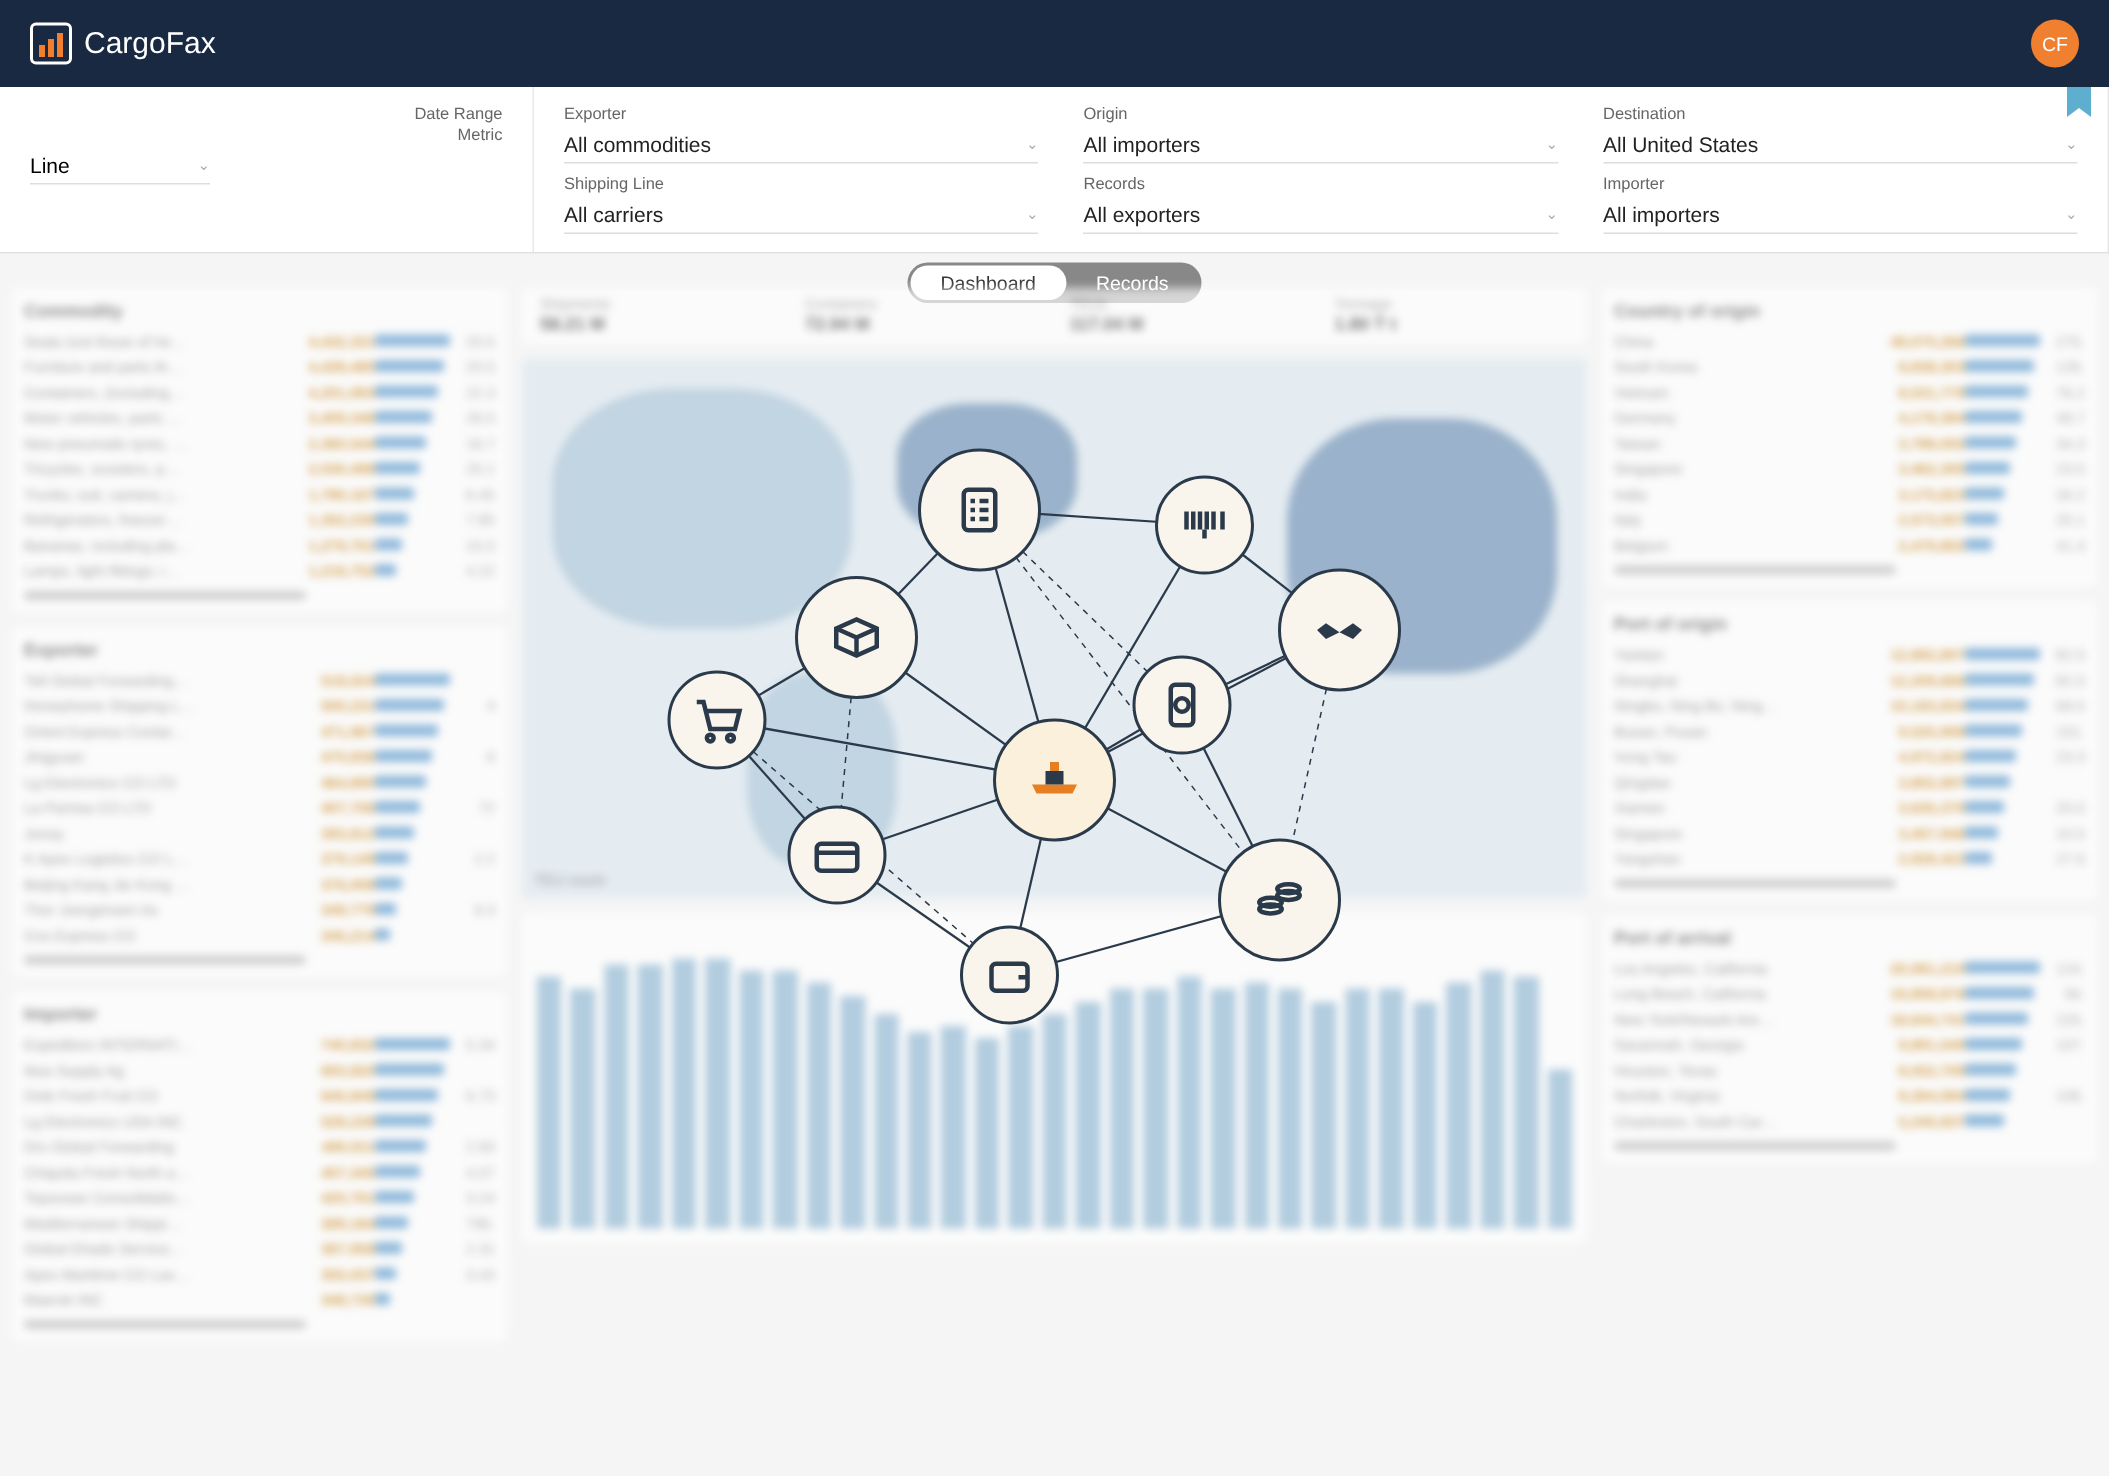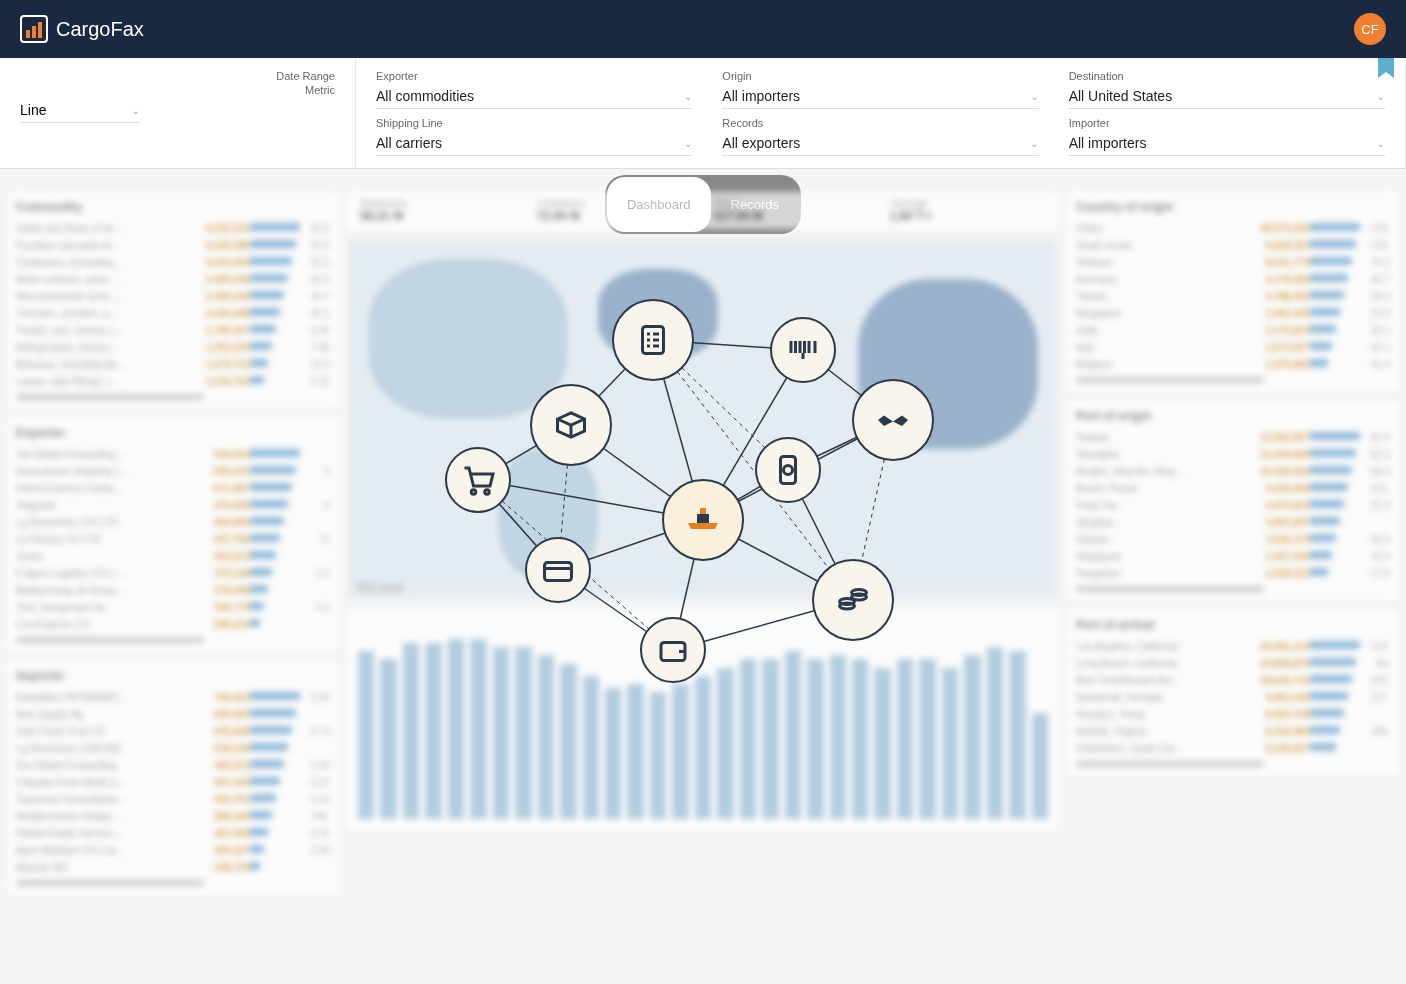--- a/index.html
+++ b/index.html
@@ -32,21 +32,21 @@
 .metric-select { display: flex; justify-content: space-between; align-items: center; border: none; border-bottom: 1px solid #ddd; padding: 4px 0; width: 120px; font-size: 14px; }
 .chevron { font-size: 10px; color: #aaa; }
 .action-row { display: flex; justify-content: space-between; align-items: center; }
 .last-days { font-size: 14px; color: #555; }
 .btn { border: 1px solid #333; background: white; border-radius: 12px; padding: 4px 12px; font-size: 12px; cursor: pointer; }
 .btn-row { display: flex; gap: 10px; justify-content: flex-end; }
 
 
 .tabs { display: flex; justify-content: center; margin-top: 6px; }
 .tab-group { display: flex; background: #888; border-radius: 20px; padding: 2px; }
-.tab { padding: 20px 20px; border-radius: 18px; font-size: 13px; cursor: pointer; color: white; }
+.tab { padding: 4px 20px; border-radius: 18px; font-size: 13px; cursor: pointer; color: white; }
 .tab.active { background: white; color: #333; }
 
 
 .dashboard-bg { position: absolute; top: 184px; left: 0; right: 0; bottom: 0; filter: blur(3px); opacity: 0.65; padding: 8px; display: grid; grid-template-columns: 330px 1fr 330px; gap: 10px; }
 .panel { background: white; border-radius: 4px; padding: 8px; font-size: 11px; }
 .left-col, .right-col { display: flex; flex-direction: column; gap: 10px; }
 .panel-title { font-size: 12px; font-weight: 600; color: #555; margin-bottom: 6px; }
 .data-row { display: flex; justify-content: space-between; padding: 3px 0; color: #777; font-size: 10px; }
 .data-name-cell { flex: 1; white-space: nowrap; overflow: hidden; text-overflow: ellipsis; }
 .data-val { color: #c47800; font-weight: 600; width: 60px; text-align: right; }

